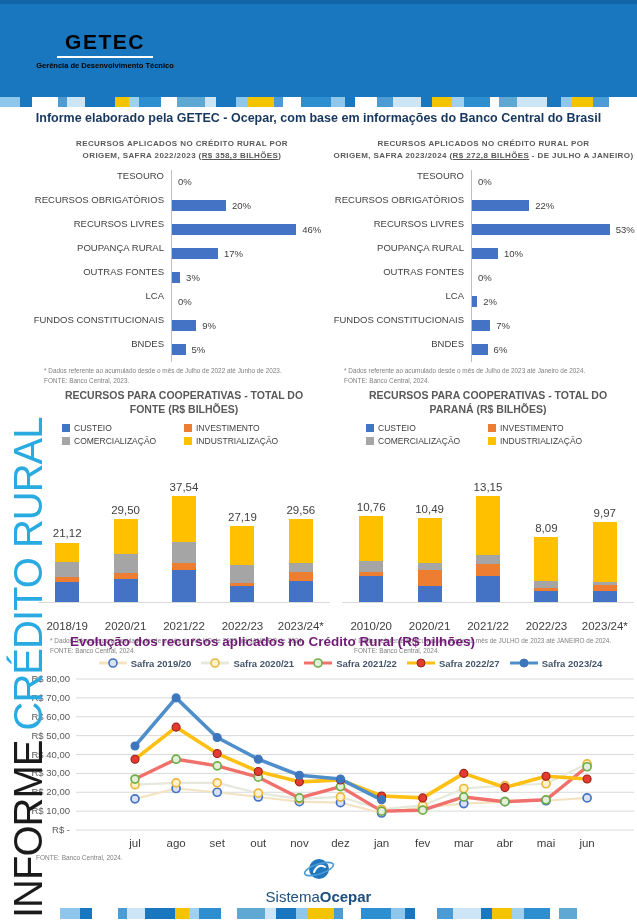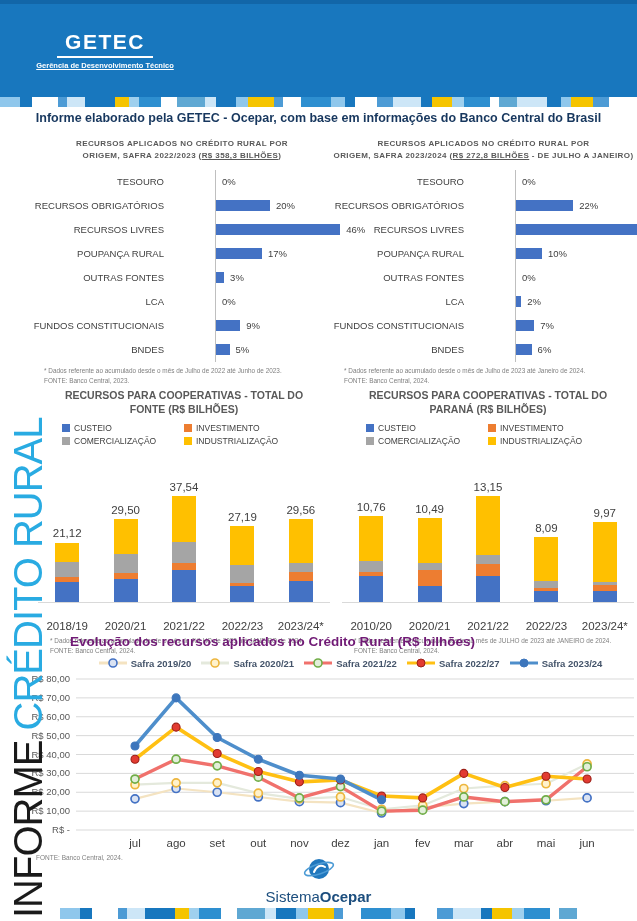--- a/index.html
+++ b/index.html
@@ -1,41 +1,41 @@
 <!DOCTYPE html>
 <html><head>
 <meta charset="utf-8">
 <style>
   html,body{margin:0;padding:0;background:#e8e8e8;}
   .page{position:relative;width:637px;height:921px;background:#fff;overflow:hidden;
         font-family:"Liberation Sans",sans-serif;margin:0 auto;}
   
   .hdr{position:absolute;left:0;top:0;width:637px;height:97px;background:#1877BE;border-top:4px solid #1266A8;box-sizing:border-box;}
-  .logo{position:absolute;left:25px;top:26px;width:160px;text-align:center;color:#ffffff;text-decoration:underline;}
+  .logo{position:absolute;left:25px;top:26px;width:160px;text-align:center;color:#000000;}
   .logo-t{display:inline-block;font-size:21px;font-weight:bold;letter-spacing:1.5px;border-bottom:2px solid #fff;padding:0 8px 2px;}
   .logo-s{font-size:7.5px;margin-top:3px;font-weight:bold;}
   .hdr-right{position:absolute;right:14px;top:22px;text-align:right;color:#fff;}
   .hdr-title{font-size:17.5px;font-weight:bold;letter-spacing:.2px;}
   .hdr-issue{font-size:14.5px;font-weight:bold;margin-top:9px;}
   
   .mosaic{position:absolute;height:10px;display:flex;overflow:hidden;}
   .mosaic span{height:100%;flex:none;}
   #mosaic-top{left:0;top:97px;width:637px;}
   #mosaic-bottom{left:60px;top:908px;width:517px;height:11px;}
   
   .intro{position:absolute;left:0;top:111px;width:637px;text-align:center;
          font-size:12.5px;font-weight:bold;color:#17375E;}
   
   .origem{position:absolute;top:138px;}
   #origem0{left:32px;width:300px;}
   #origem1{left:332px;width:303px;}
   .oc-title{font-size:8px;font-weight:bold;color:#595959;letter-spacing:.4px;text-align:center;line-height:1.55;margin-bottom:7px;}
   .oc-title .u{text-decoration:underline;}
   .oc-rows{}
-  .oc-row{display:flex;align-items:center;height:24px;gap:44px;}
+  .oc-row{display:flex;align-items:flex-start;height:24px;}
   .oc-label{width:132px;text-align:right;font-size:9.5px;color:#3F3F3F;padding-right:7px;flex:none;}
   .oc-track{flex:1;border-left:1px solid #BFBFBF;height:100%;display:flex;align-items:center;}
   .oc-bar{height:11px;background:#4472C4;flex:none;}
   .oc-val{font-size:9.5px;color:#3F3F3F;margin-left:6px;}
   .foot{font-size:6.4px;color:#7F7F7F;line-height:1.55;margin-top:4px;margin-left:12px;}
   
   .coop{position:absolute;top:388px;}
   #coop0{left:38px;width:292px;}
   #coop1{left:342px;width:292px;}
   .cp-title{font-size:10.5px;font-weight:bold;color:#595959;text-align:center;line-height:1.35;}

